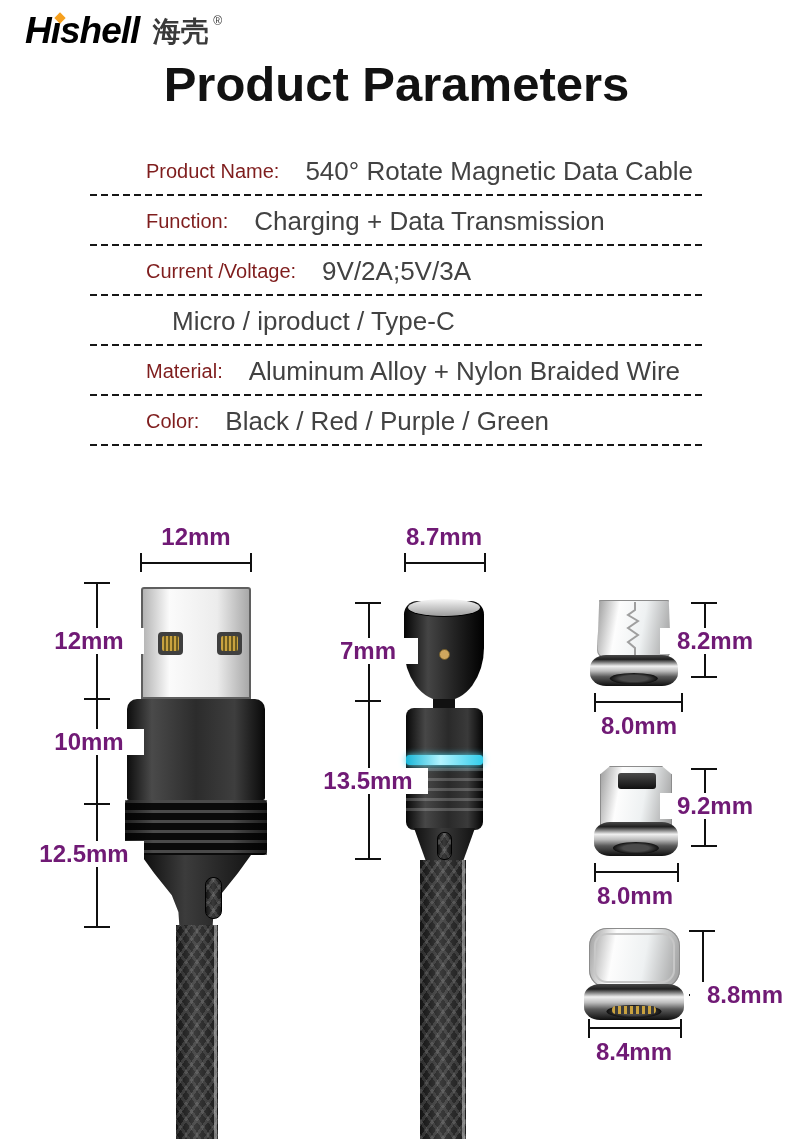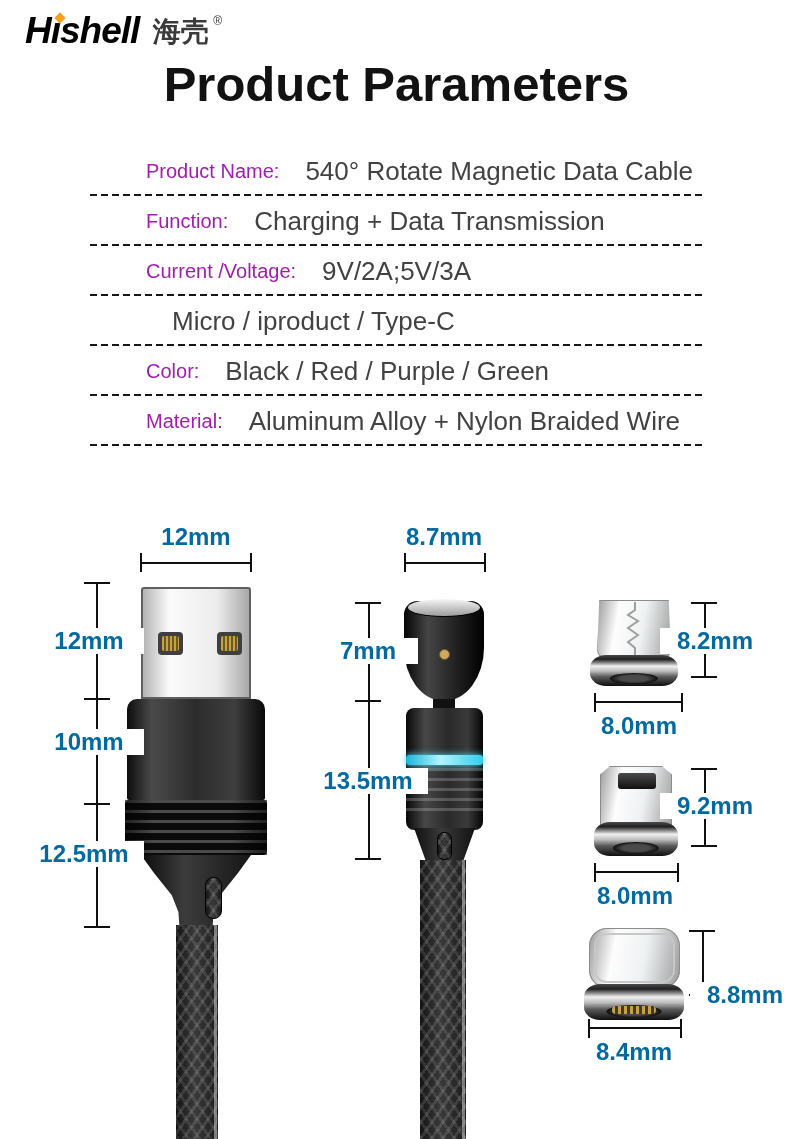--- a/index.html
+++ b/index.html
@@ -16,29 +16,29 @@
 
   
   .title{position:absolute;left:90px;top:56px;width:613px;text-align:center;
          font-size:49px;font-weight:bold;color:#121212;letter-spacing:0px;}
 
   
   .params{position:absolute;left:90px;top:146px;width:613px;}
   .param-row{position:relative;height:50px;display:flex;align-items:center;padding-left:56px;box-sizing:border-box;}
   .param-row::after{content:"";position:absolute;left:0;right:0;bottom:0;height:2px;
          background:repeating-linear-gradient(90deg,#161616 0 7px,transparent 7px 11px);}
-  .p-label{font-size:20px;color:#a21caf;}
+  .p-label{font-size:20px;color:#7f1d1d;}
   .p-value{font-size:26px;color:#424242;margin-left:26px;}
 
   
   .vline{position:absolute;width:2px;background:#101010;}
   .hline{position:absolute;height:2px;background:#101010;}
   .vtick{position:absolute;width:2px;height:19px;background:#101010;}
   .htick{position:absolute;width:26px;height:2px;background:#101010;}
-  .dim-label{position:absolute;font-size:24px;font-weight:bold;color:#0369a1;
+  .dim-label{position:absolute;font-size:24px;font-weight:bold;color:#701a75;
              text-align:center;background:#fff;line-height:1.1;z-index:5;}
 
   
   .braid{background:
       repeating-linear-gradient(55deg, rgba(255,255,255,0.10) 0 3px, transparent 3px 9px),
       repeating-linear-gradient(-55deg, rgba(255,255,255,0.12) 0 3px, transparent 3px 9px),
       linear-gradient(90deg,#141414,#3a3a3a 45%,#1b1b1b);}
   .cable-edge{position:absolute;right:1px;top:0;bottom:0;width:3px;background:rgba(215,215,215,0.5);}
   .tipbody{position:absolute;background:linear-gradient(100deg,#9a9a9a 0%,#fdfdfd 28%,#eef1f2 60%,#9b9b9b 100%);
            box-shadow:inset 0 0 0 1px #8c8c8c;}
@@ -124,26 +124,26 @@
       <span class="p-value">Charging + Data Transmission</span>
     </div>
     <div class="param-row">
       <span class="p-label">Current /Voltage:</span>
       <span class="p-value">9V/2A;5V/3A</span>
     </div>
     <div class="param-row">
       <span class="p-value">Micro / iproduct / Type-C</span>
     </div>
     <div class="param-row">
+      <span class="p-label">Material:</span>
+      <span class="p-value">Aluminum Alloy + Nylon Braided Wire</span>
+    </div>
+    <div class="param-row">
       <span class="p-label">Color:</span>
       <span class="p-value">Black / Red / Purple / Green</span>
-    </div>
-    <div class="param-row">
-      <span class="p-label">Material:</span>
-      <span class="p-value">Aluminum Alloy + Nylon Braided Wire</span>
     </div>
   </div>
 
   <div>
 
     <div class="hline" style="left:141px;top:562px;width:110px;"></div>
     <div class="vtick" style="left:140px;top:553px;"></div>
     <div class="vtick" style="left:250px;top:553px;"></div>
     <div class="dim-label" style="left:146px;top:524px;width:100px;">12mm</div>
 

